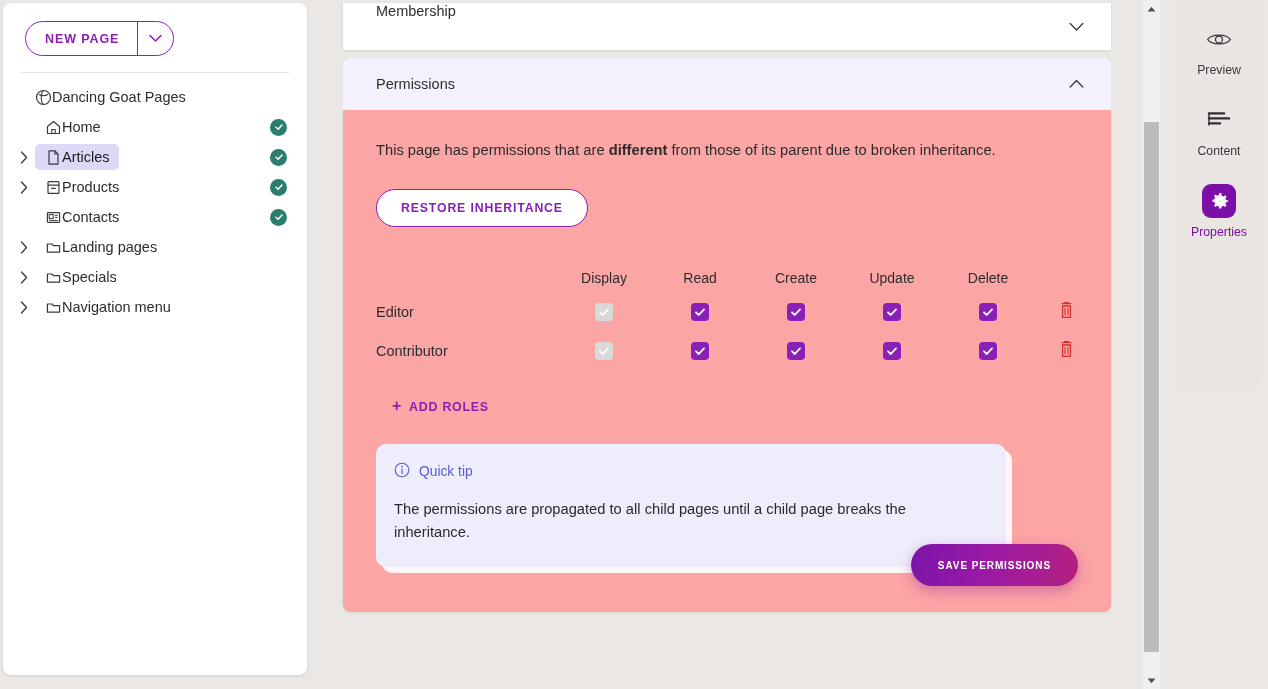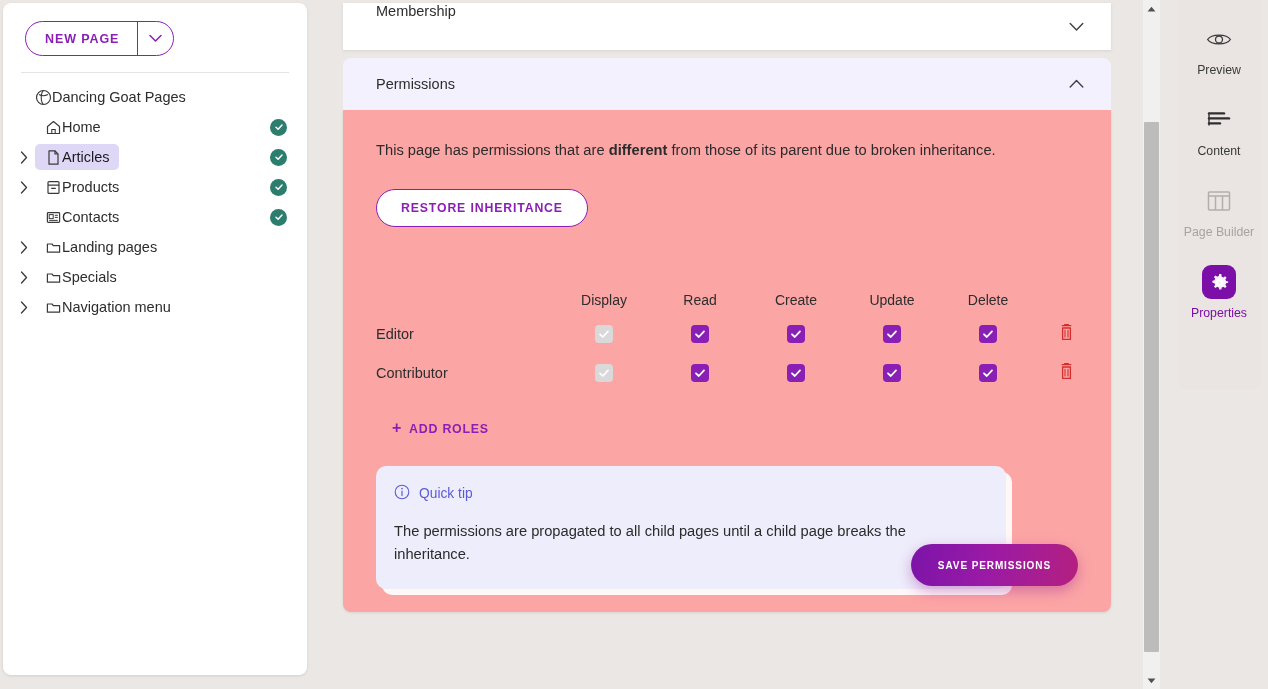--- a/index.html
+++ b/index.html
@@ -194,21 +194,21 @@
     background: #fff;
     color: #8a1fb5;
     font-size: 12.3px;
     font-weight: 700;
     letter-spacing: 0.85px;
     cursor: pointer;
   }
 
   
   .perm-table {
-    margin-top: 58px;
+    margin-top: 36px;
     width: 690px;
     border-collapse: collapse;
     table-layout: fixed;
   }
   .perm-table th, .perm-table td {
     padding: 0;
     text-align: center;
     vertical-align: middle;
   }
   .perm-table th.role-col, .perm-table td.role-col {
@@ -761,30 +761,20 @@
         <svg width="24" height="18" viewBox="0 0 24 18">
             <path d="M2 2.4 H17" stroke="#2f2f2f" stroke-width="2.4" stroke-linecap="round"></path>
             <path d="M2 7.4 H22" stroke="#2f2f2f" stroke-width="2.4" stroke-linecap="round"></path>
             <path d="M2 12.4 H13" stroke="#2f2f2f" stroke-width="2.4" stroke-linecap="round"></path>
             <path d="M2 2.4 V14" stroke="#2f2f2f" stroke-width="1.4" stroke-linecap="round"></path>
           </svg>
       </span>
       <span class="rail-label">Content</span>
     </div>
 
-    <div class="rail-item">
-      <span class="rail-ico">
-        <svg width="24" height="22" viewBox="0 0 24 22">
-            <rect x="1.5" y="2" width="21" height="18" fill="none" stroke="#b2aeac" stroke-width="1.5" rx="1"></rect>
-            <path d="M1.5 6 H22.5" stroke="#b2aeac" stroke-width="1.5"></path>
-            <path d="M8.5 6 V20 M15.5 6 V20" stroke="#b2aeac" stroke-width="1.5"></path>
-          </svg>
-      </span>
-      <span class="rail-label muted">Page Builder</span>
-    </div>
 
     <div class="rail-item">
       <span class="rail-ico active">
         <svg width="23" height="23" viewBox="0 0 24 24">
             <path fill="#ffffff" d="M12 8.3a3.7 3.7 0 100 7.4 3.7 3.7 0 000-7.4zm0 5.6a1.9 1.9 0 110-3.8 1.9 1.9 0 010 3.8z"></path>
             <path fill="#ffffff" d="M21 13.1v-2.2l-2.2-.4a7 7 0 00-.7-1.7l1.3-1.8-1.6-1.6-1.8 1.3a7 7 0 00-1.7-.7L13.9 3h-2.2l-.4 2.2a7 7 0 00-1.7.7L7.8 4.6 6.2 6.2l1.3 1.8a7 7 0 00-.7 1.7L4.6 10.1v2.2l2.2.4a7 7 0 00.7 1.7l-1.3 1.8 1.6 1.6 1.8-1.3a7 7 0 001.7.7l.4 2.2h2.2l.4-2.2a7 7 0 001.7-.7l1.8 1.3 1.6-1.6-1.3-1.8a7 7 0 00.7-1.7l2.2-.4z" opacity="0.95"></path>
           </svg>
       </span>
       <span class="rail-label accent">Properties</span>
     </div>

